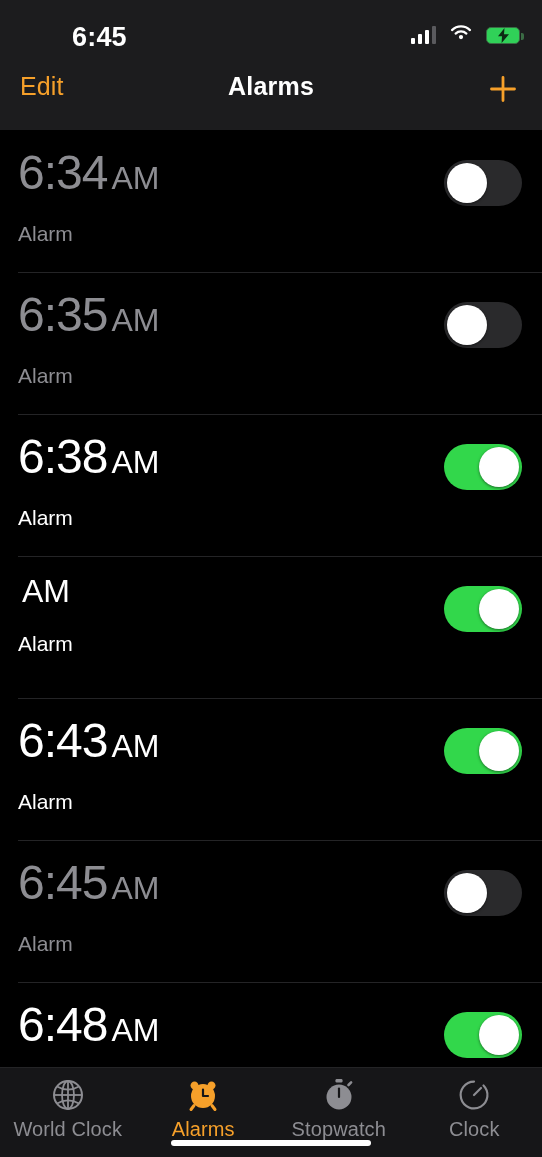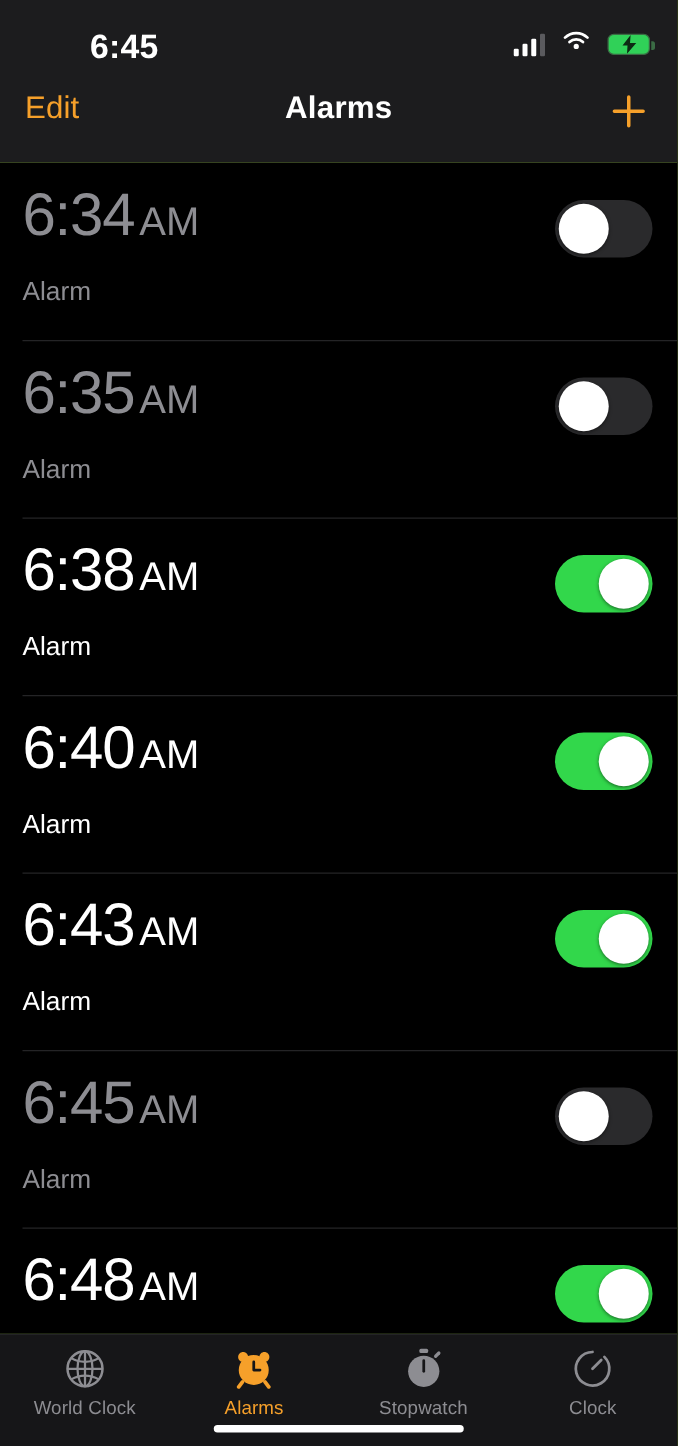--- a/index.html
+++ b/index.html
@@ -5,21 +5,21 @@
   * { margin:0; padding:0; box-sizing:border-box; }
   html, body {
     width:542px; height:1157px;
     background:#000;
     font-family:"Liberation Sans", sans-serif;
     overflow:hidden;
   }
   #phone {
     position:relative;
     width:542px; height:1157px;
-    background:#bef264;
+    background:#ec4899;
     display:flex; flex-direction:column;
   }
 
   
   .statusbar {
     height:72px;
     background:#1c1c1e;
     display:flex; align-items:center;
     padding:0 36px 0 0;
     position:relative;
@@ -137,21 +137,21 @@
     border-top:1px solid #242426;
     display:flex; align-items:flex-start;
     padding-top:9px;
   }
   .tab {
     flex:1 1 0;
     display:flex; flex-direction:column;
     align-items:center; gap:5px;
   }
   .tab-icon { width:36px; height:36px; display:block; }
-  .tab-label { font-size:15px; letter-spacing:0.1px;text-align:center; }
+  .tab-label { font-size:20px; letter-spacing:0.1px;text-align:center; }
   .tab.inactive .tab-label { color:#8d8d92; }
   .tab.active   .tab-label { color:#f6a02a; }
 
   .home-indicator {
     position:absolute; bottom:11px; left:50%;
     transform:translateX(-50%);
     width:200px; height:6px;
     background:#fff; border-radius:3px;
   }
 </style>
@@ -227,21 +227,20 @@
           </div>
           <div class="alarm-label">Alarm</div>
         </div>
         <div class="toggle t-on">
           <div class="knob"></div>
         </div>
       </div>
       <div class="alarm-row on">
         <div class="alarm-main">
           <div class="alarm-time">
-            <span class="alarm-hhmm">6:40</span>
             <span class="alarm-ampm">AM</span>
           </div>
           <div class="alarm-label">Alarm</div>
         </div>
         <div class="toggle t-on">
           <div class="knob"></div>
         </div>
       </div>
       <div class="alarm-row on">
         <div class="alarm-main">

